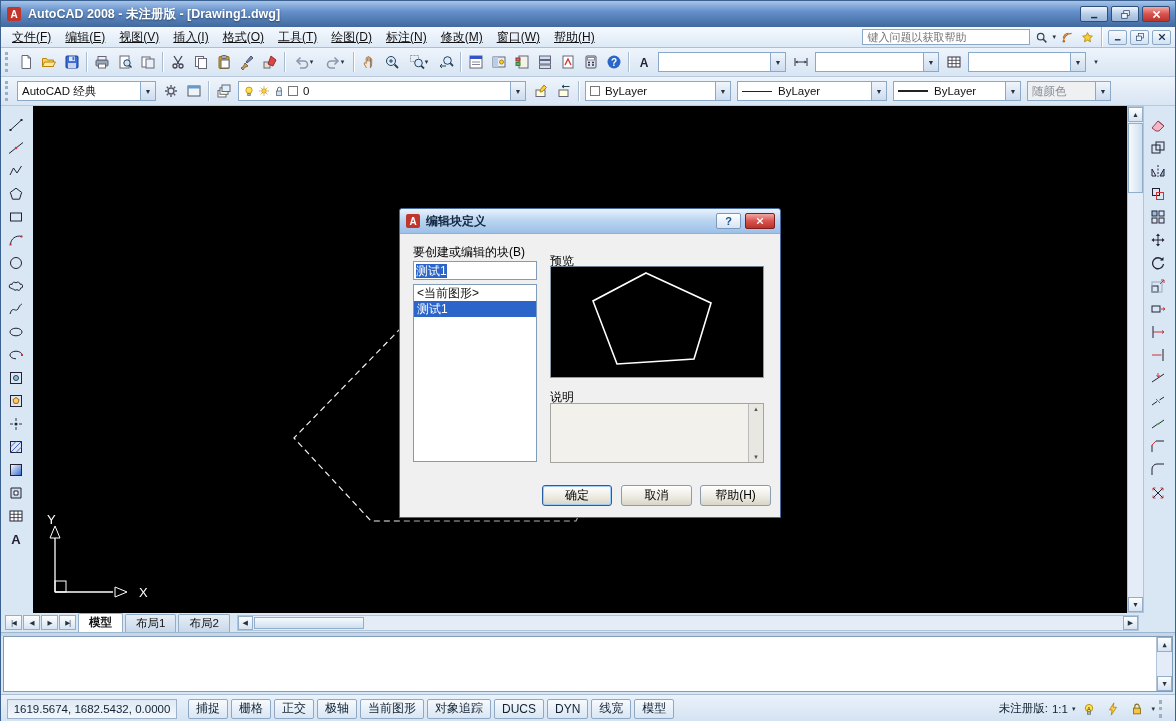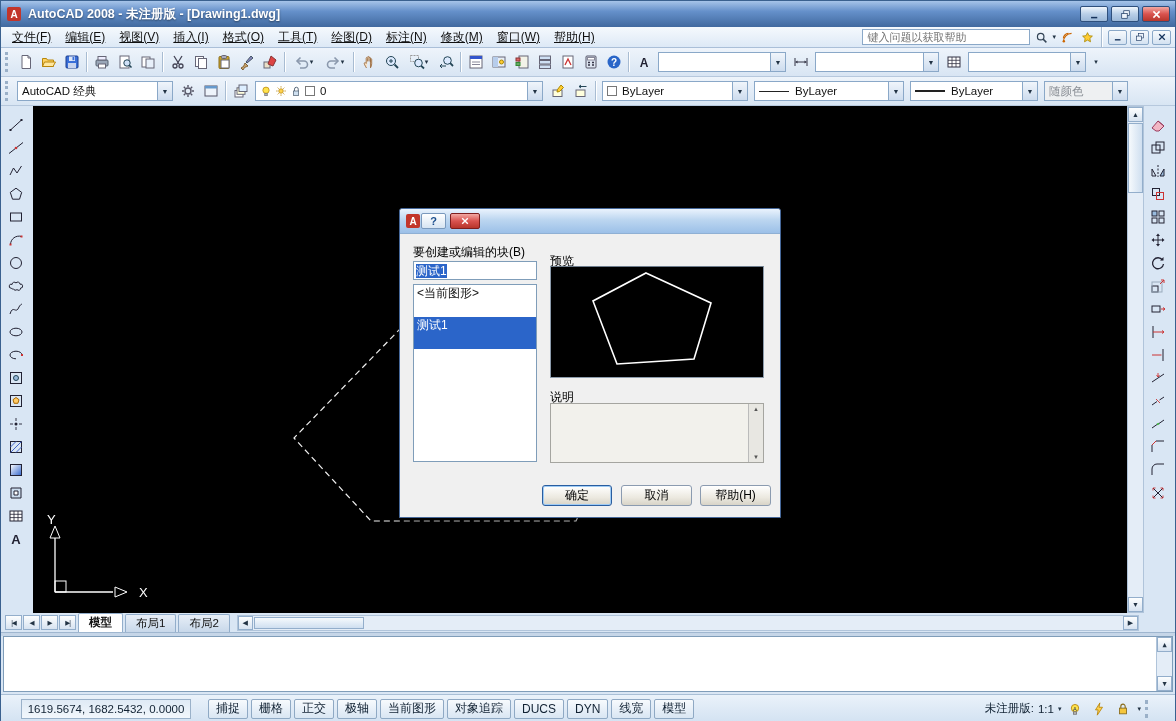--- a/index.html
+++ b/index.html
@@ -65,21 +65,21 @@
 .dclose{width:30px;height:16px;border:1px solid #7e1e1e;border-radius:2px;background:linear-gradient(#f2a8a2,#d9534f 50%,#b7352b);display:inline-flex;align-items:center;justify-content:center;}
 .dclose svg{width:10px;height:10px;display:block;}
 .dlg-body{position:relative;height:284px;font-size:12px;}
 .dlg-label{position:absolute;color:#000;}
 .lbl-block{left:13px;top:10px;}
 .lbl-preview{left:150px;top:19px;}
 .lbl-desc{left:150px;top:155px;}
 .dlg-input{position:absolute;left:13px;top:27px;width:124px;height:19px;background:#fff;border:1px solid #7f9db9;padding:1px 2px;font-size:12px;}
 .dlg-input .sel{background:#2b65c9;color:#fff;}
 .dlg-list{position:absolute;left:13px;top:50px;width:124px;height:178px;background:#fff;border:1px solid #7f9db9;overflow:hidden;}
-.litem{height:32px;line-height:16px;padding:0 3px;white-space:nowrap;}
+.litem{height:16px;line-height:16px;padding:0 3px;white-space:nowrap;}
 .litem.selected{background:#2b65c9;color:#fff;}
 .dlg-preview{position:absolute;left:150px;top:32px;width:214px;height:112px;background:#000;border:1px solid #8c9bab;border-top-color:#6d7c8c;}
 .dlg-preview svg{display:block;width:100%;height:100%;}
 .dlg-desc{position:absolute;left:150px;top:169px;width:214px;height:60px;background:#f2f1ec;border:1px solid #a5a5a0;}
 .mini-scroll{position:absolute;right:0;top:0;width:15px;height:100%;background:#e8e7e2;border-left:1px solid #bbb;display:flex;flex-direction:column;justify-content:space-between;align-items:center;font-size:6px;color:#555;padding:2px 0;}
 .dlg-buttons{position:absolute;top:251px;left:0;right:0;}
 .btn{position:absolute;height:21px;font-size:12px;font-family:inherit;border:1px solid #8b9bb0;border-radius:3px;background:linear-gradient(#fff,#ece9e0 60%,#d8d4c8);color:#000;}
 .btn.default{border-color:#2a5d9f;box-shadow:0 0 0 1px #9ecbf5 inset;}
 .btn-ok{left:142px;width:70px;}
 .btn-cancel{left:221px;width:71px;}
@@ -96,21 +96,21 @@
 .hscroll .sarr.right{margin-left:auto;}
 
 
 .cmdsplit{position:absolute;top:631px;left:0;right:0;height:4px;background:#c6d6e8;border-top:1px solid #9fb6cf;}
 .cmdwin{position:absolute;top:635px;left:2px;right:2px;height:56px;background:#fff;border:1px solid #7f9db9;font-family:"DejaVu Sans Mono","Liberation Mono",monospace;font-size:12px;color:#000;}
 .cmd-history{height:21px;padding:3px 4px;border-bottom:1px solid #d4d4d4;}
 .cmd-input-line{height:20px;padding:3px 4px;}
 .cmd-scroll{position:absolute;right:0;top:0;width:16px;height:100%;background:#e4edf7;border-left:1px solid #b0c4da;display:flex;flex-direction:column;justify-content:space-between;}
 
 
-.statusbar{position:absolute;top:693px;left:0;right:0;height:28px;background:linear-gradient(#eaf2fa,#d3e2f2);border-top:1px solid #a9bfd6;display:flex;align-items:center;padding:0 20px;gap:17px;}
+.statusbar{position:absolute;top:693px;left:0;right:0;height:28px;background:linear-gradient(#eaf2fa,#d3e2f2);border-top:1px solid #a9bfd6;display:flex;align-items:center;padding:0 6px;gap:11px;}
 .coords{width:170px;height:20px;background:linear-gradient(#dfeaf5,#f2f7fc);border:1px solid #9ab1c9;display:flex;align-items:center;justify-content:center;font-size:11.5px;color:#123;flex:none;}
 .stbtn{height:20px;padding:0 7px;display:inline-flex;align-items:center;border:1px solid #8fa9c4;border-radius:2px;background:linear-gradient(#f7fafd,#d9e6f3);font-size:12px;color:#123;flex:none;white-space:nowrap;}
 .sb-right{margin-left:auto;display:flex;align-items:center;gap:4px;font-size:11.5px;color:#123;}
 .sb-right svg{width:14px;height:14px;display:block;}
 .sbico{width:20px;height:20px;display:inline-flex;align-items:center;justify-content:center;border:1px solid transparent;}
 .traygrip{width:10px;height:18px;border-left:3px dotted #9ab0c8;}
 </style>
 </head>
 <body>
 
@@ -444,21 +444,21 @@
         <span class="cval"></span>
         <span class="cbtn">▼</span>
       </span>
     <span class="tbtn" style="width:14px">
         <span class="darr">▾</span>
       </span>
   </div>
 
   <div class="tbrow tb2">
     <span class="grip"></span>
-    <span class="combo" style="width:156px">
+    <span class="combo" style="width:139px">
         <span class="cval">AutoCAD 经典</span>
         <span class="cbtn">▼</span>
       </span>
     <span class="tbtn">
         <svg viewBox="0 0 16 16" width="16" height="16">
           <circle cx="8" cy="8" r="3" fill="none" stroke="#556" stroke-width="1.4"></circle>
           <path d="M8 2v2M8 12v2M2 8h2M12 8h2M3.8 3.8l1.4 1.4M10.8 10.8l1.4 1.4M12.2 3.8l-1.4 1.4M5.2 10.8l-1.4 1.4" stroke="#556" stroke-width="1.4"></path>
         </svg>
       </span>
     <span class="tbtn">
@@ -702,20 +702,21 @@
       </svg>
 
       <div class="dialog">
         <div class="dlg-title">
           <span class="dlg-ico">
               <svg viewBox="0 0 16 16" width="16" height="16">
                 <rect x="1" y="1" width="14" height="14" rx="2" fill="#c2352a"></rect>
                 <text x="8" y="12" text-anchor="middle" font-size="10" fill="#fff" font-weight="bold">A</text>
               </svg>
             </span>
+          <span class="dlg-title-text">编辑块定义</span>
           <span class="dhelp">?</span>
           <span class="dclose">
               <svg viewBox="0 0 16 16" width="16" height="16">
                 <path d="M3.5 3.5l9 9M12.5 3.5l-9 9" stroke="#fff" stroke-width="2.2"></path>
               </svg>
             </span>
         </div>
         <div class="dlg-body">
           <div class="dlg-label lbl-block">要创建或编辑的块(B)</div>
           <div class="dlg-input"><span class="sel">测试1</span></div>

